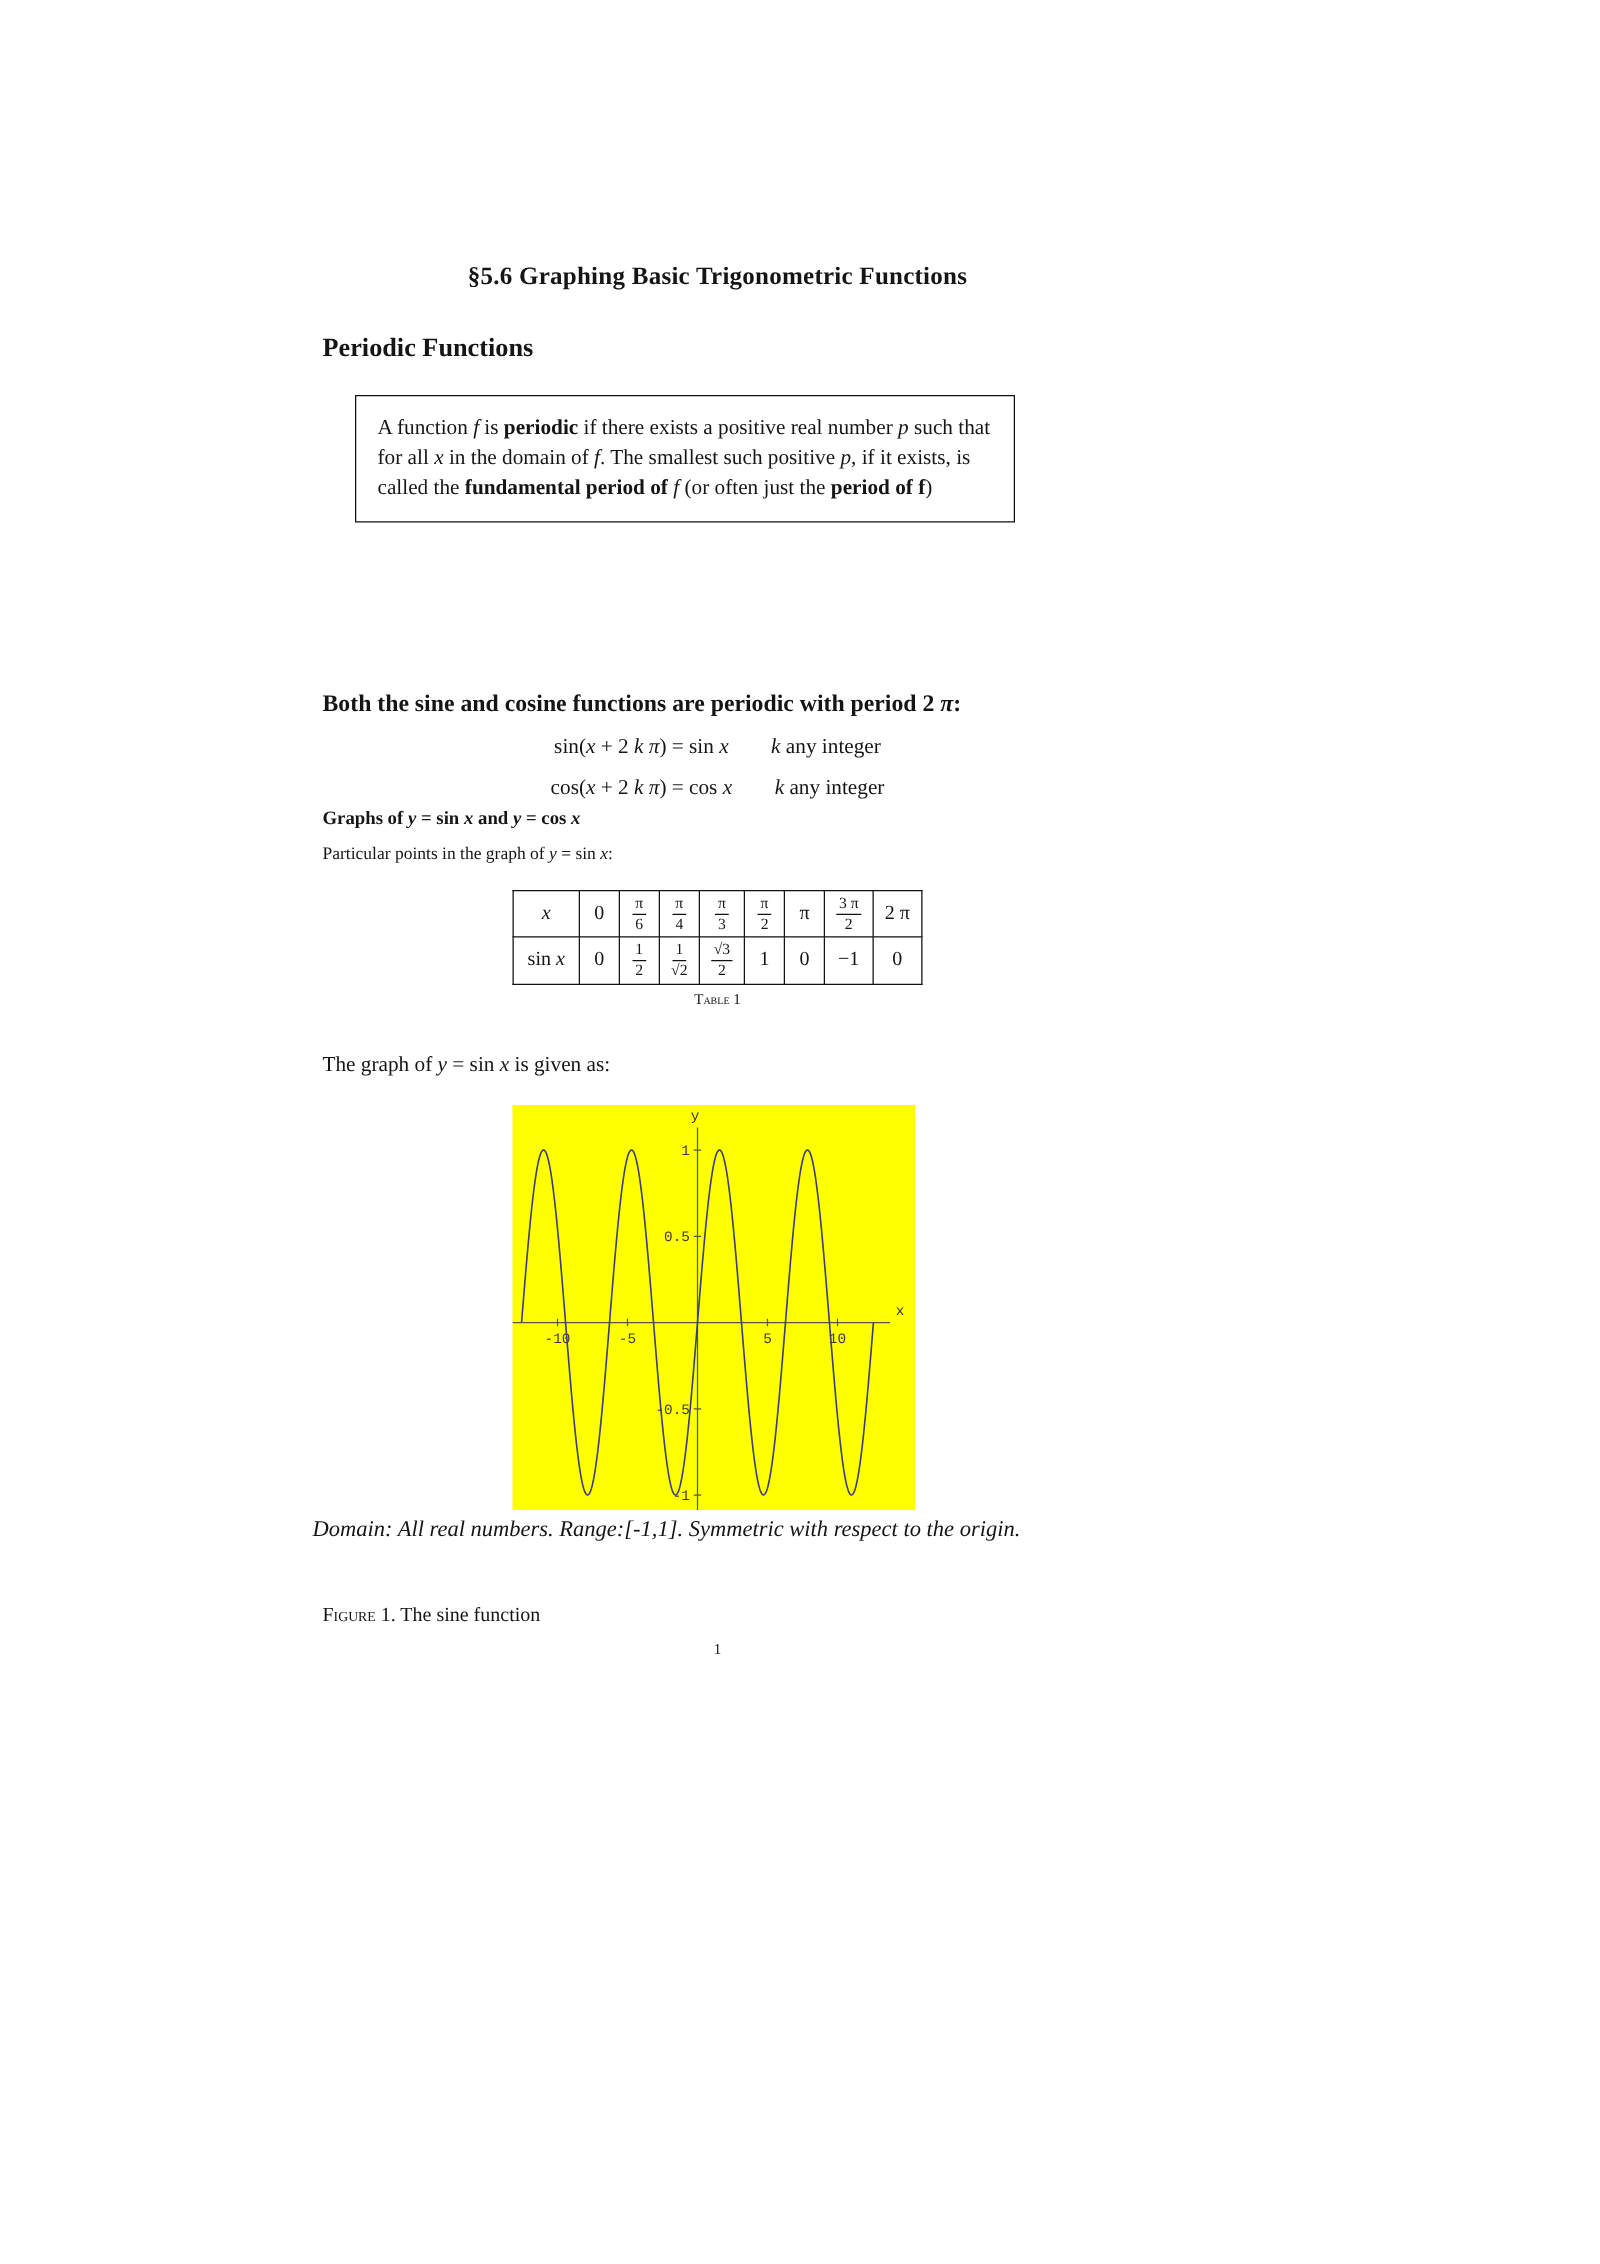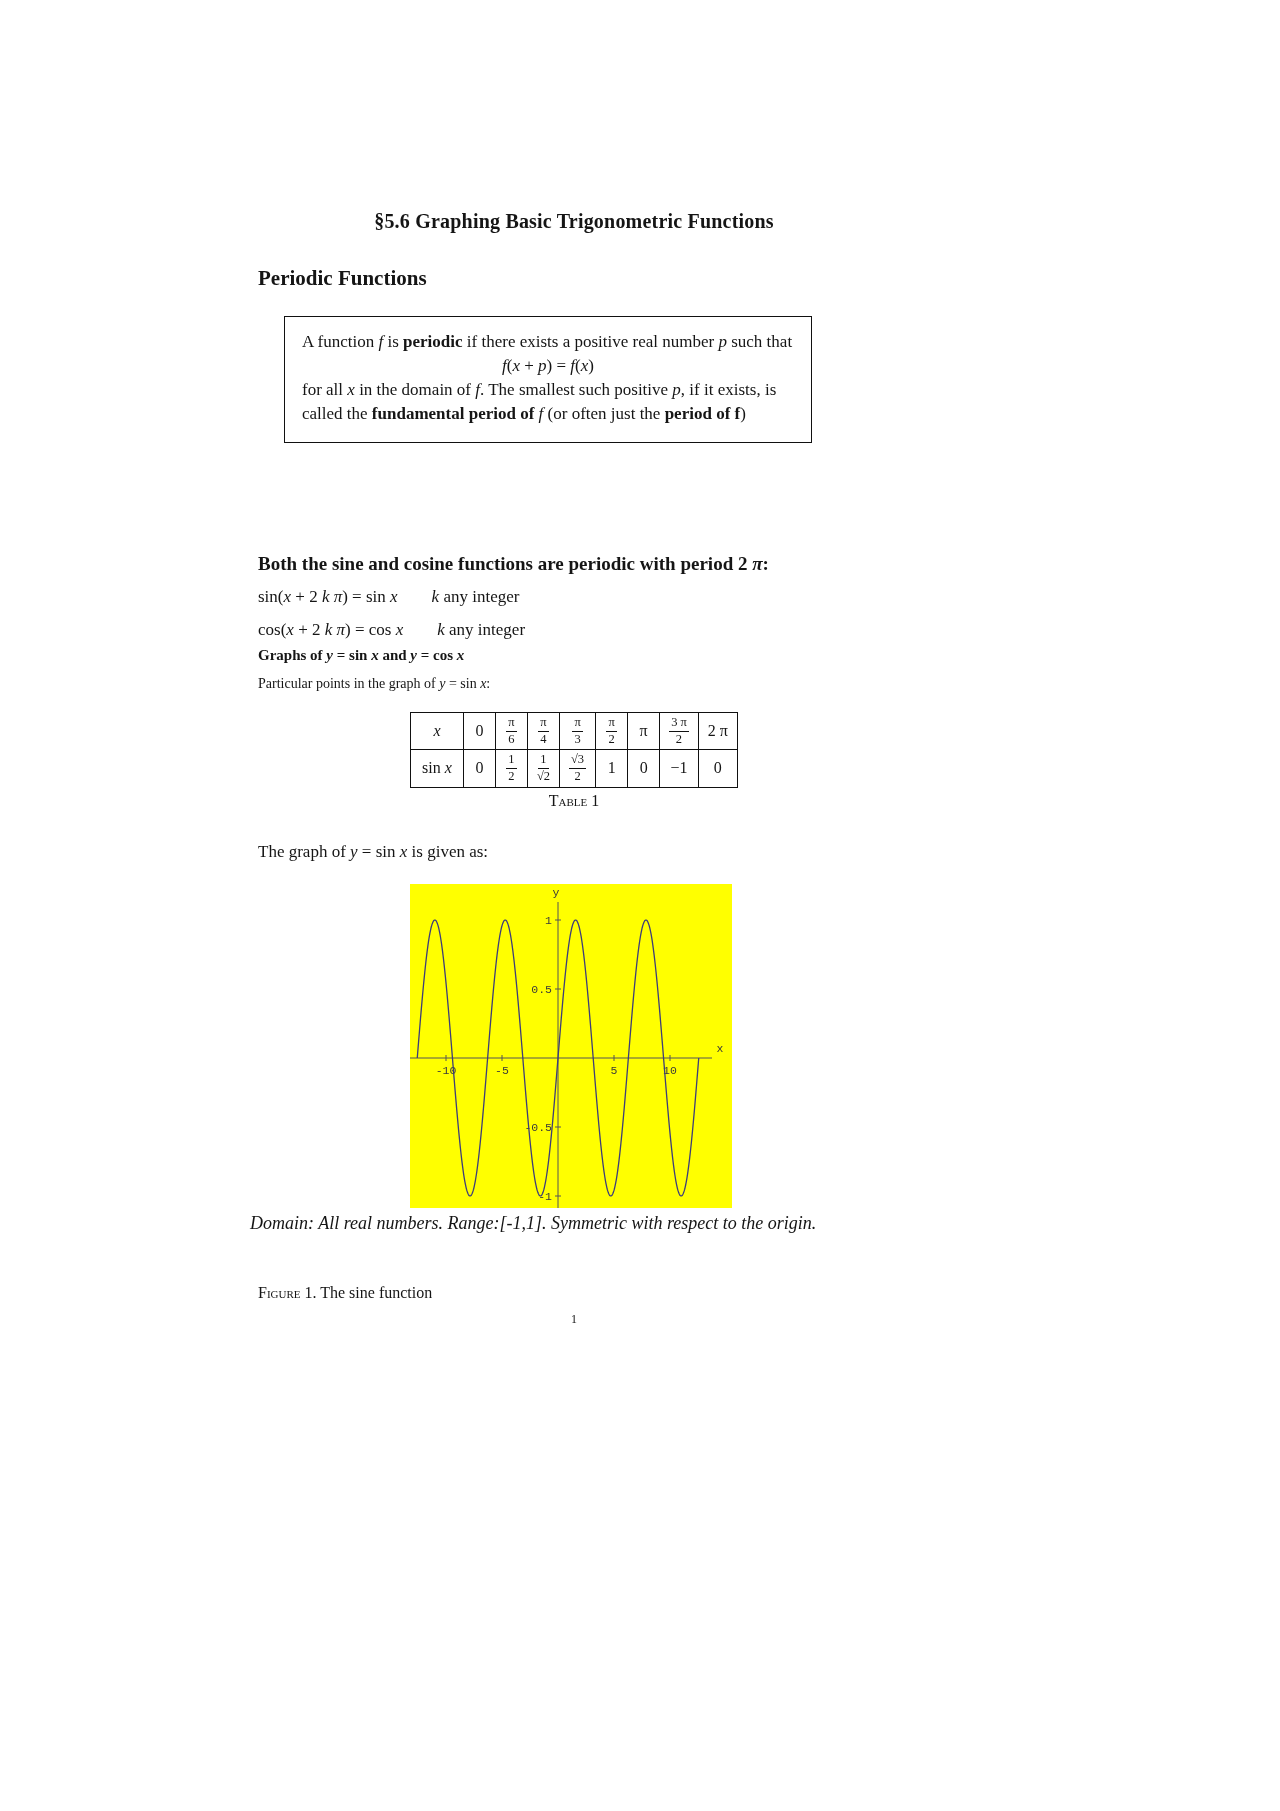--- a/index.html
+++ b/index.html
@@ -27,21 +27,21 @@
     border:1.5px solid #111; padding:13px 17px 15px 17px;
     font-size:17px; line-height:1.42;
   }
   [data-name="definition-title"] { font-weight:bold; }
   [data-name="definition-equation"] { text-align:center; }
   [data-name="periodic-statement"] {
     position:absolute; top:553px; left:258px; width:640px; font-size:19px;
   }
   .eqline {
     position:absolute; left:258px; width:632px;
-    display:flex; justify-content:flex-start; gap:34px; font-size:17px;
+    display:flex; justify-content:center; gap:34px; font-size:17px;
   }
   [data-name="equation-sin"] { top:587px; }
   [data-name="equation-cos"] { top:620px; }
   [data-name="graphs-heading"] {
     position:absolute; top:647px; left:258px; font-size:15px;
   }
   [data-name="particular-points"] {
     position:absolute; top:676px; left:258px; font-size:14px;
   }
   [data-name="table-block"] {
@@ -53,21 +53,21 @@
     border:1px solid #111; text-align:center;
     padding:3px 9px; min-width:32px; vertical-align:middle;
   }
   table.pts td.lbl { padding:3px 11px; }
   .frac {
     display:inline-flex; flex-direction:column; align-items:center;
     line-height:1.05; vertical-align:middle; font-size:12.5px;
   }
   .fnum { border-bottom:1px solid #111; padding:0 2px 1.5px 2px; }
   .fden { padding-top:1.5px; }
-  [data-name="table-caption"] { margin-top:4px; font-size:16px; }
+  [data-name="table-caption"] { margin-top:4px; font-size:12px; }
   [data-name="graph-intro"] {
     position:absolute; top:842px; left:258px; font-size:17px;
   }
   [data-name="sine-plot"] {
     position:absolute; top:884px; left:410px; width:322px; height:324px;
   }
   [data-name="sine-plot"] svg { display:block; }
   .tick {
     font-family:"Liberation Mono","DejaVu Sans Mono",monospace;
     font-size:11.5px; fill:#3a3a3a;
@@ -89,21 +89,20 @@
 <body>
 
 <div data-name="document-page">
 
   <div data-name="doc-title">§5.6 Graphing Basic Trigonometric Functions</div>
 
   <div data-name="section-heading-periodic">Periodic Functions</div>
 
   <div data-name="definition-box">
     <div data-name="definition-body-1"><span>A function </span><span class="m">f</span><span> is </span><span class="b">periodic</span><span> if there exists a positive real number </span><span class="m">p</span><span> such that</span></div>
-    <div data-name="definition-equation"><span class="m">f</span><span>(</span><span class="m">x</span><span> + </span><span class="m">p</span><span>) = </span><span class="m">f</span><span>(</span><span class="m">x</span><span>)</span></div>
     <div data-name="definition-body-2"><span>for all </span><span class="m">x</span><span> in the domain of </span><span class="m">f</span><span>.  The smallest such positive </span><span class="m">p</span><span>, if it exists, is called the </span><span class="b">fundamental period of</span><span> </span><span class="m">f</span><span> (or often just the </span><span class="b">period of f</span><span>)</span></div>
   </div>
 
   <div data-name="periodic-statement"><span class="b">Both the sine and cosine functions are periodic with period 2 </span><span class="bm">π</span><span class="b">:</span></div>
 
   <div class="eqline" data-name="equation-sin">
     <span data-name="equation-sin-formula"><span>sin(</span><span class="m">x</span><span> + 2 </span><span class="m">k π</span><span>) = sin </span><span class="m">x</span></span>
     <span data-name="equation-sin-note"><span class="m">k </span><span>any integer</span></span>
   </div>
 

